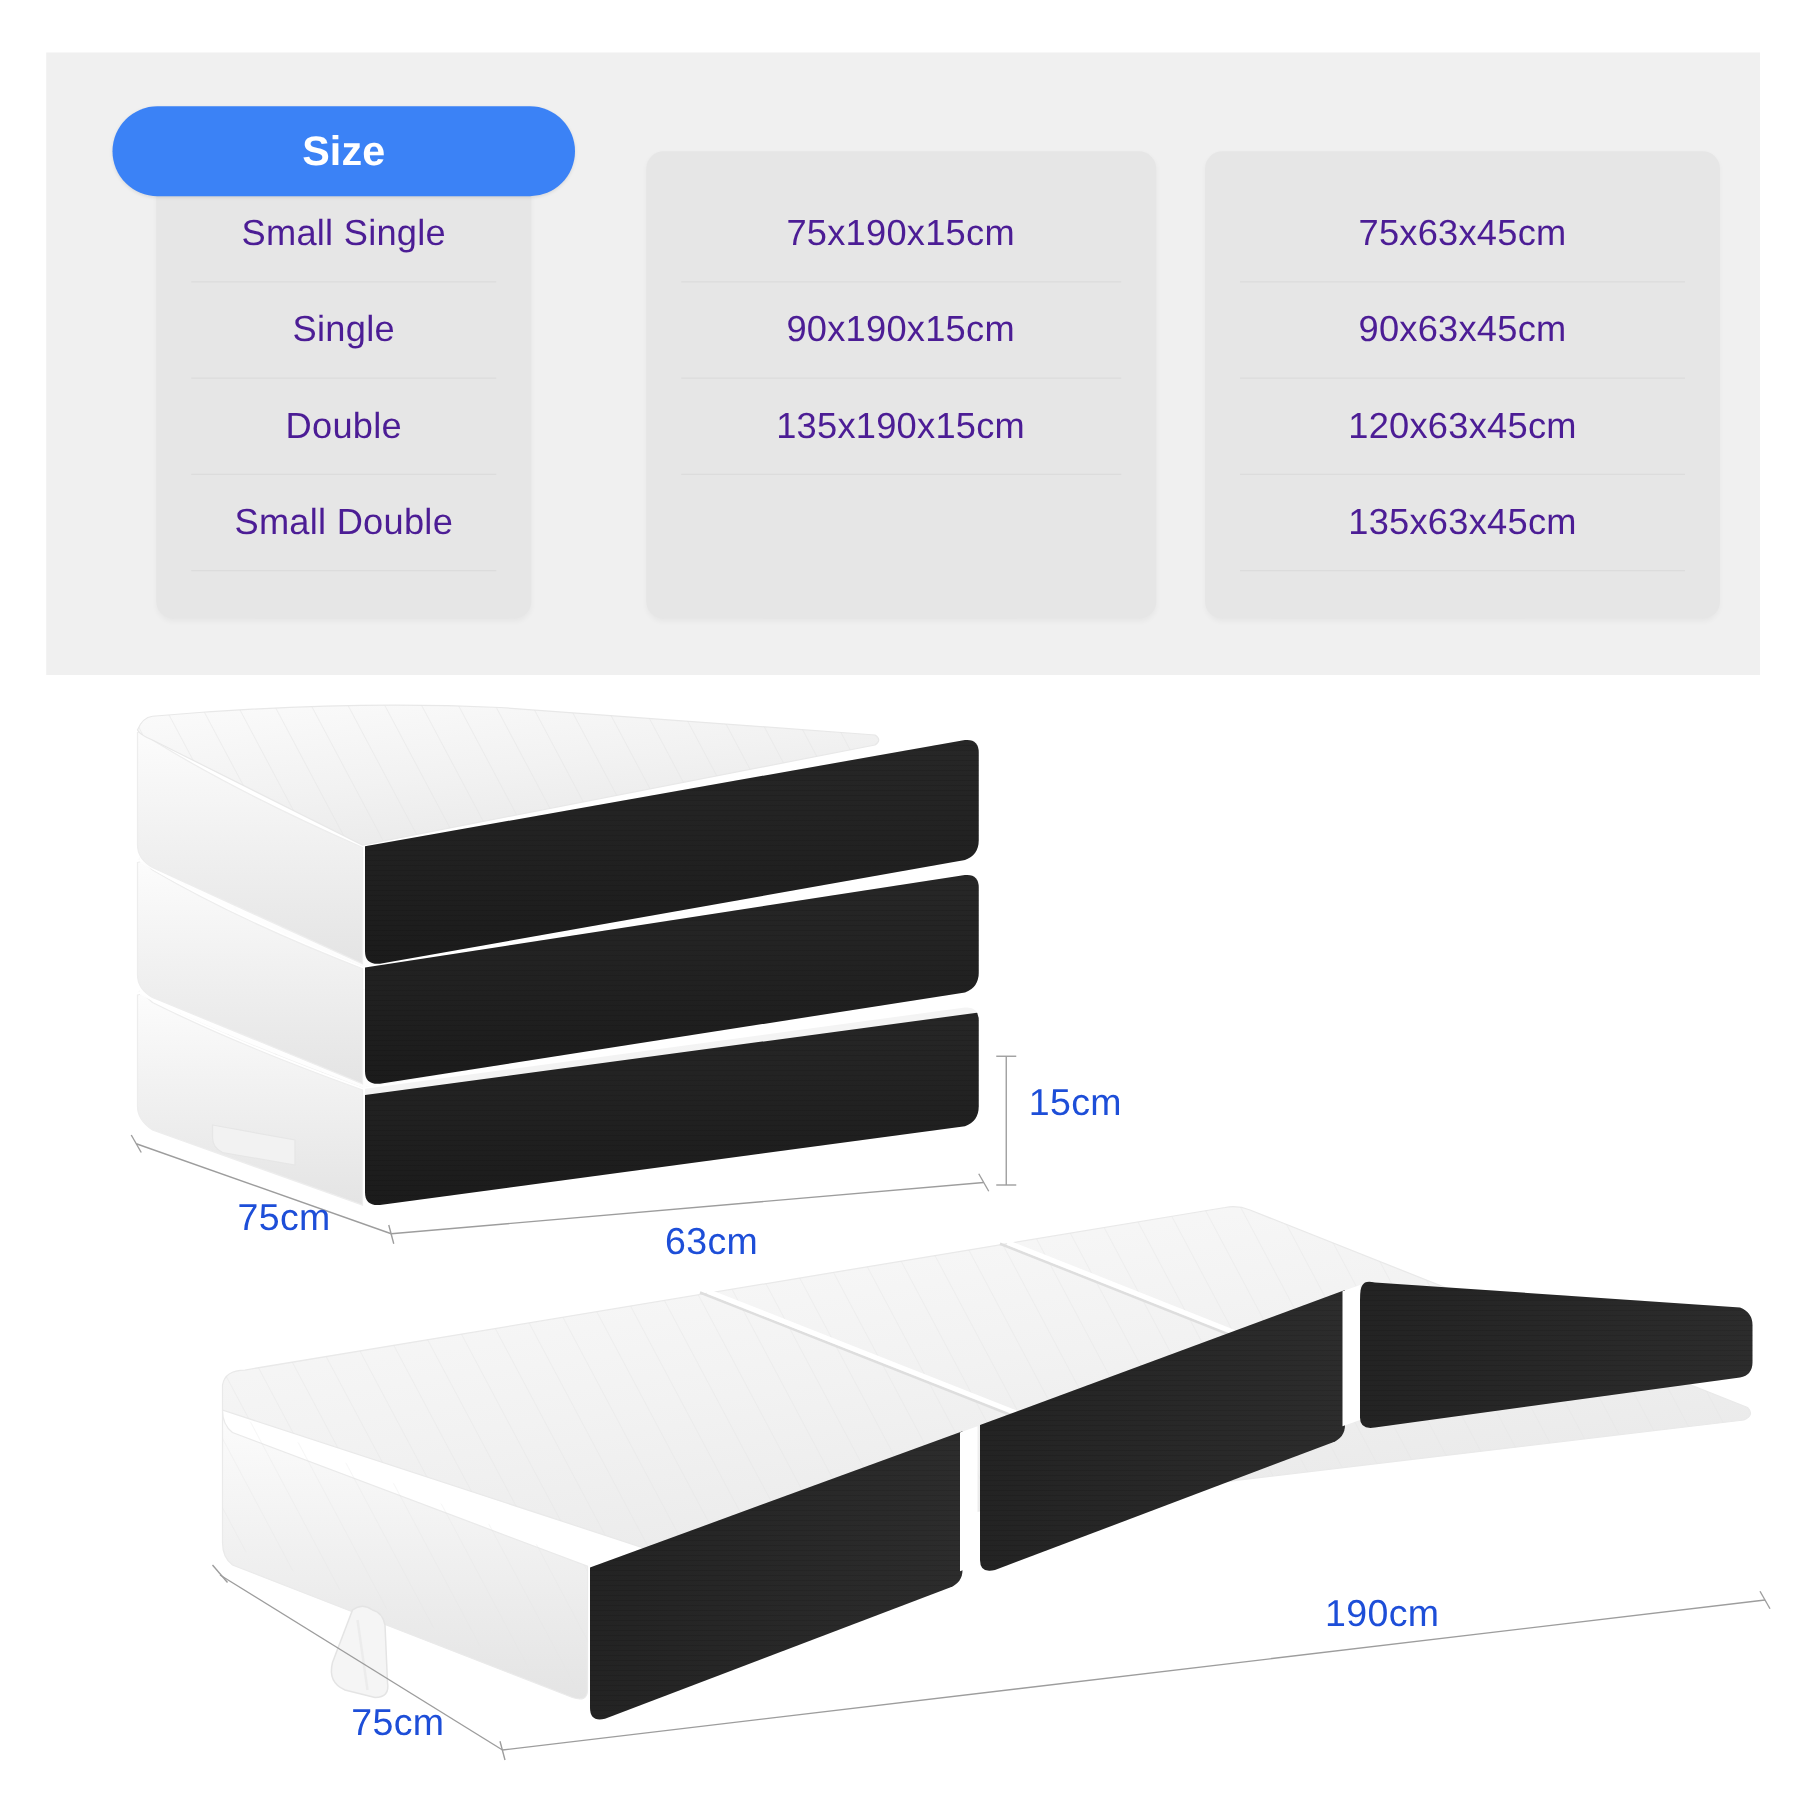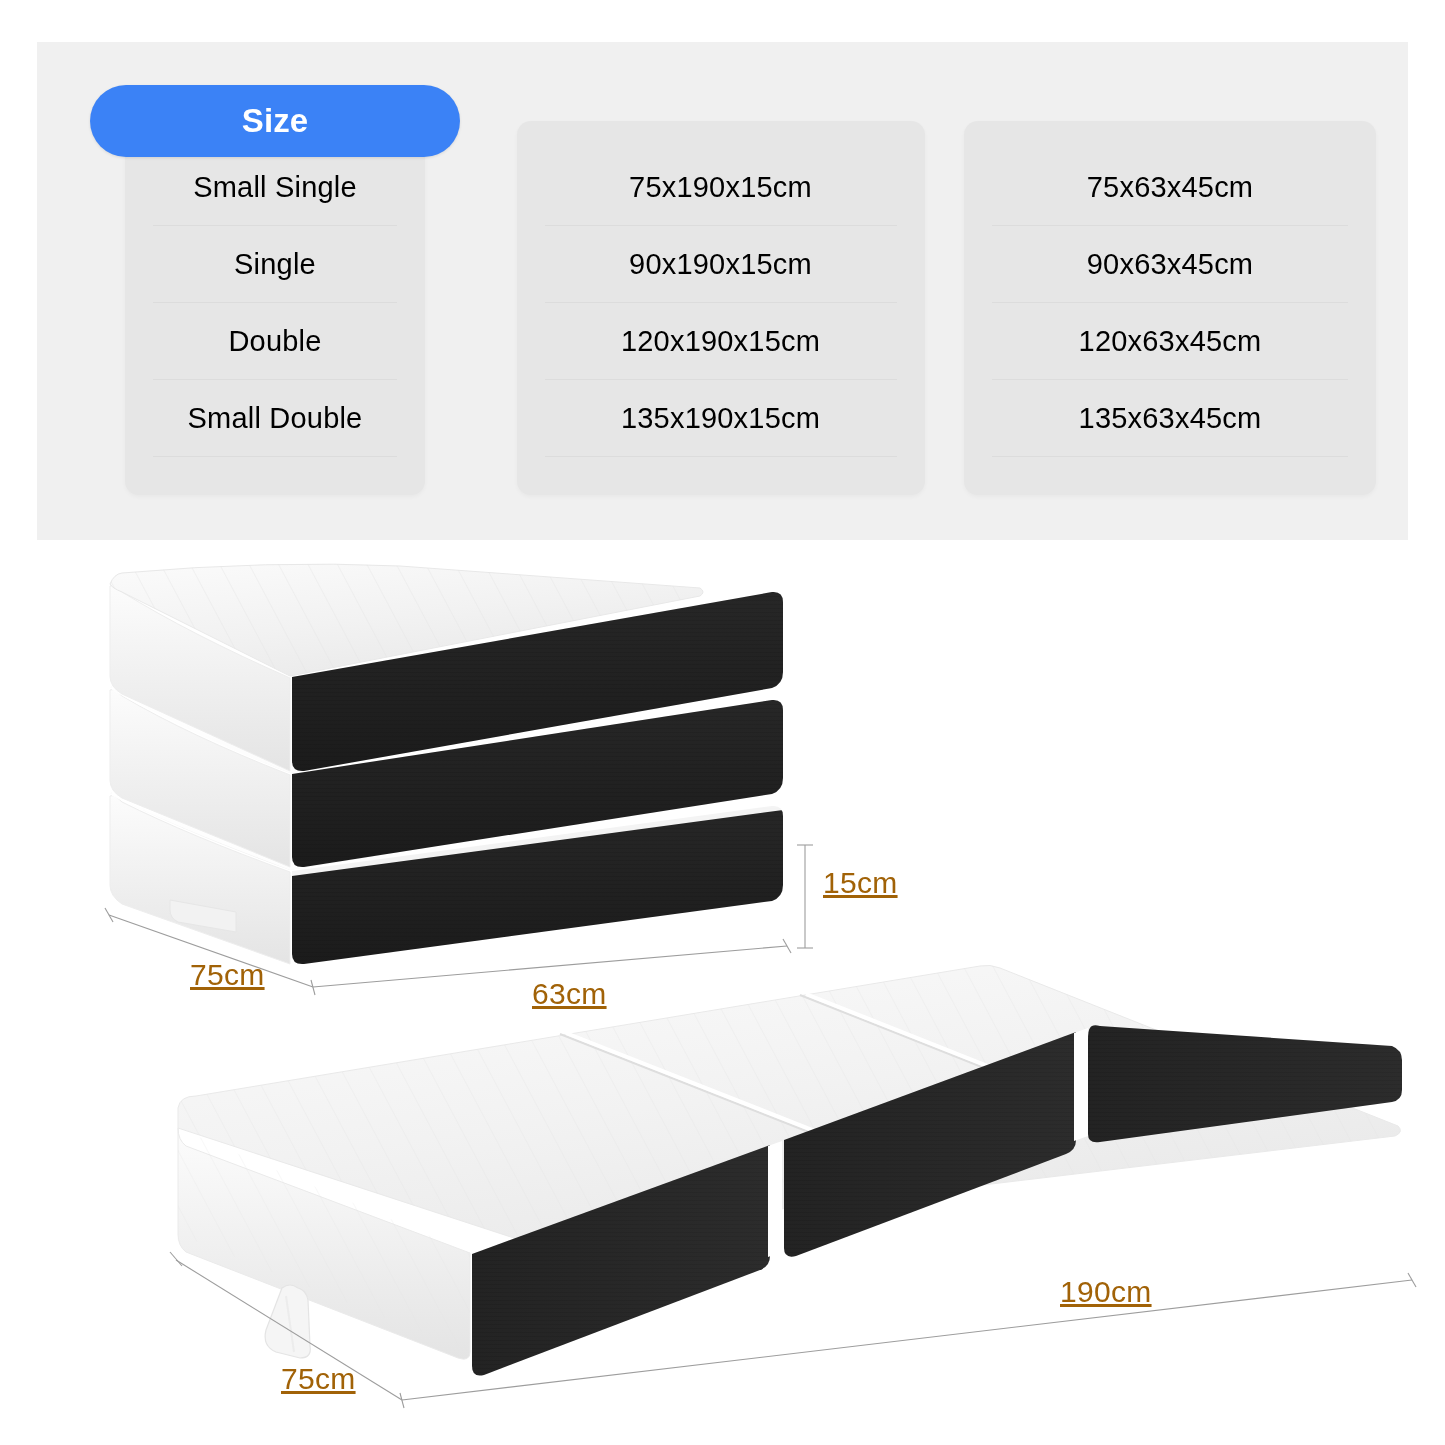--- a/index.html
+++ b/index.html
@@ -69,45 +69,44 @@
   }
   .spec-row{
     height:77px;
     display:flex;
     align-items:center;
     justify-content:center;
     position:relative;
   }
   .spec-row .cell-text{
     font-size:29px;
-    color:#000000;
+    color:#4c1d95;
     letter-spacing:.2px;
     line-height:1;
   }
   .spec-row::after{
     content:"";
     position:absolute;
     left:6px;right:6px;bottom:0;
     height:1px;
     background:#dcdcdc;
   }
 
   
   #product-area{
     position:absolute;
     left:0; top:540px;
     width:1445px; height:905px;
   }
   .dim-label{
     position:absolute;
     font-size:30px;
-    color:#a16207;
+    color:#1d4ed8;
     letter-spacing:.3px;
     white-space:nowrap;
-    text-decoration:underline;
   }
 </style>
 </head>
 <body>
 
 <div id="spec-panel">
   <div id="spec-columns">
 
     <div class="spec-col">
       <div class="col-header narrow">Size</div>
@@ -130,23 +129,20 @@
     </div>
 
     <div class="spec-col">
       <div class="col-body wide">
         <div class="col-rows">
           <div class="spec-row">
             <span class="cell-text">75x190x15cm</span>
           </div>
           <div class="spec-row">
             <span class="cell-text">90x190x15cm</span>
-          </div>
-          <div class="spec-row">
-            <span class="cell-text">120x190x15cm</span>
           </div>
           <div class="spec-row">
             <span class="cell-text">135x190x15cm</span>
           </div>
         </div>
       </div>
     </div>
 
     <div class="spec-col">
       <div class="col-body wide2">

